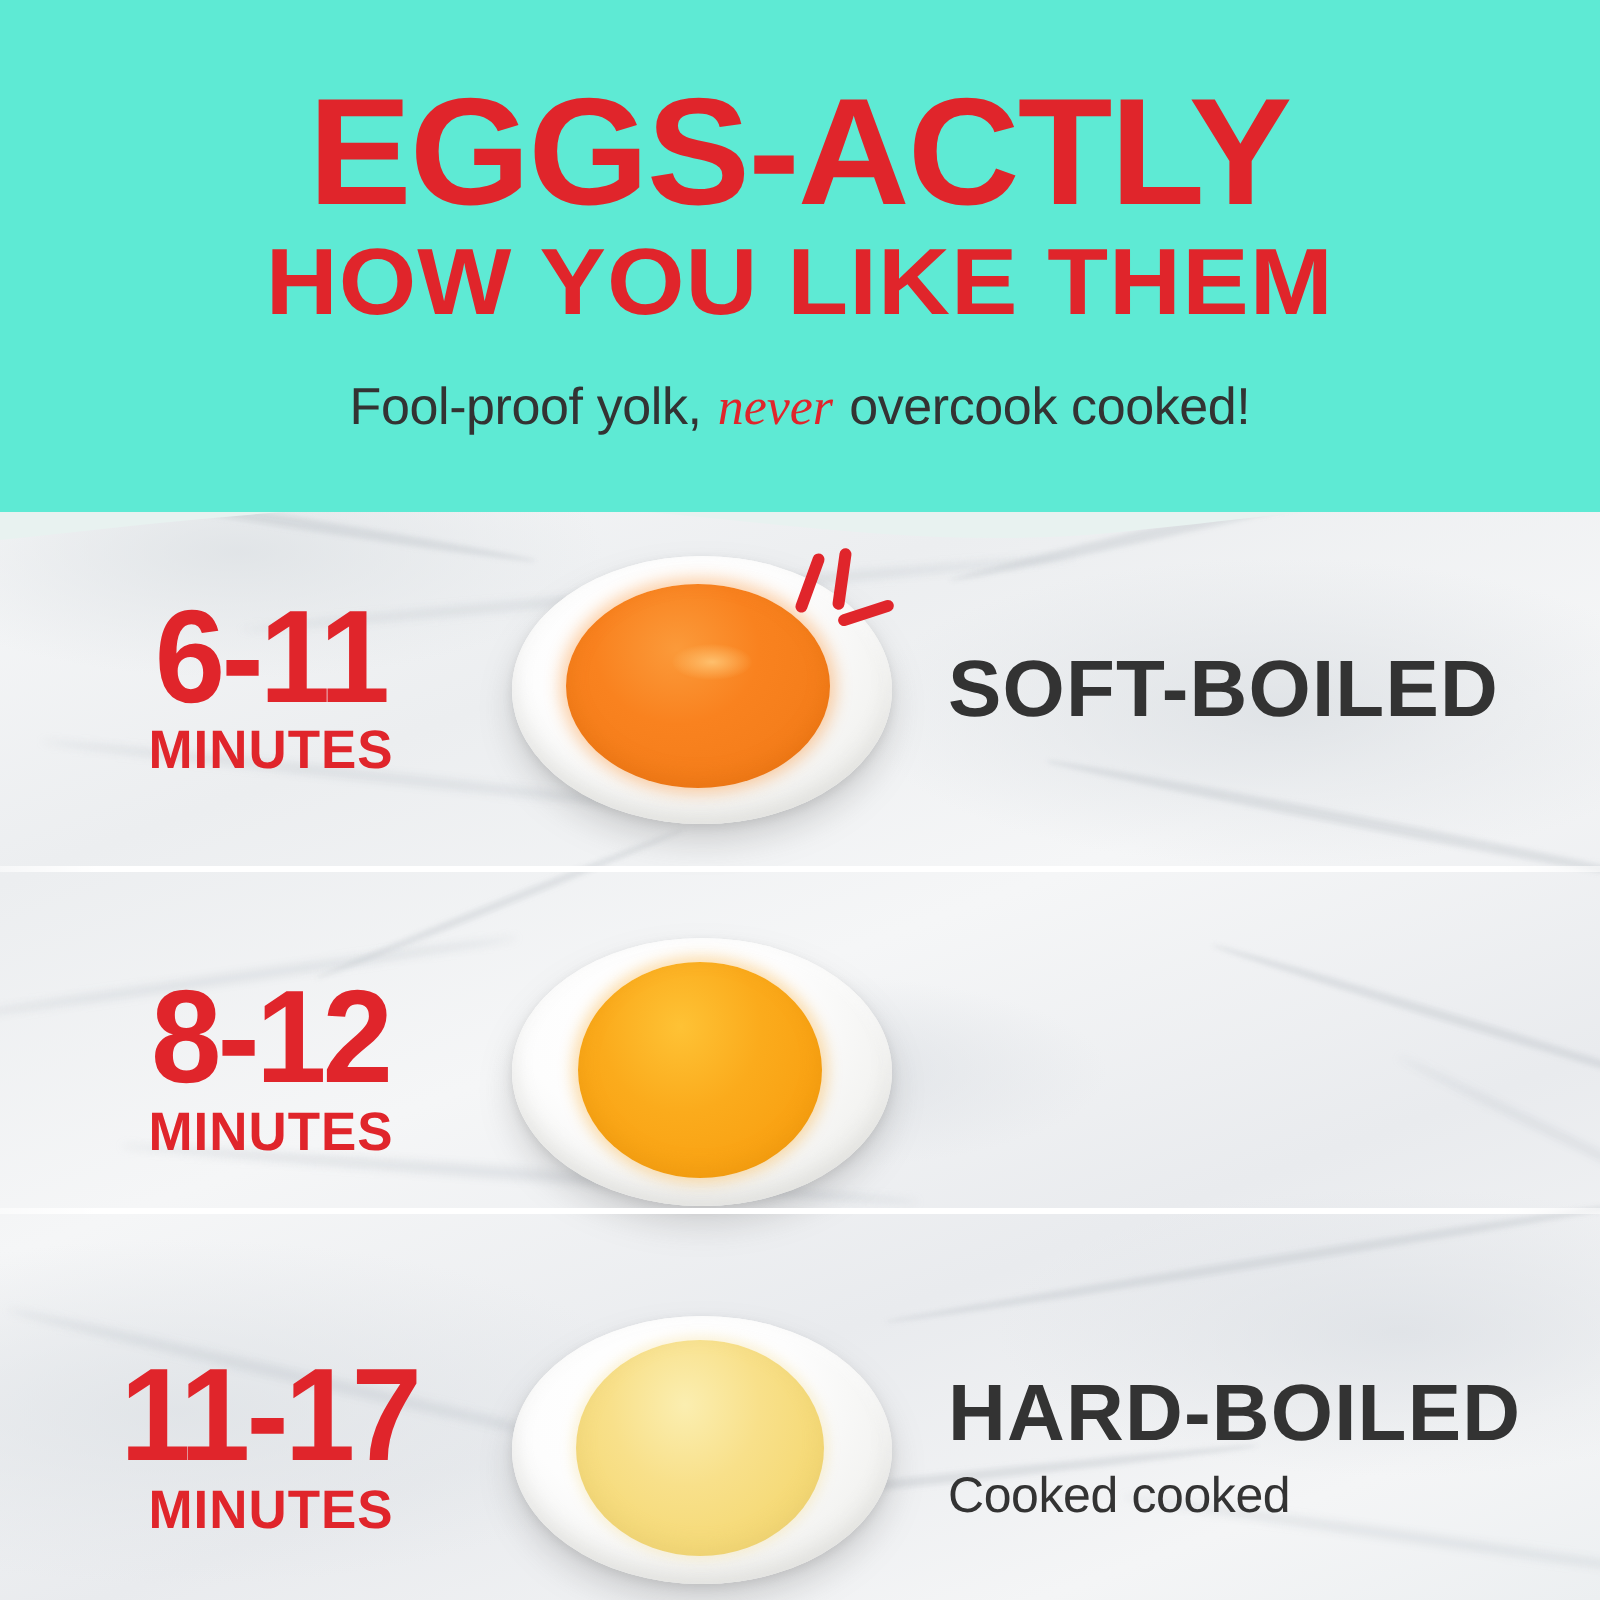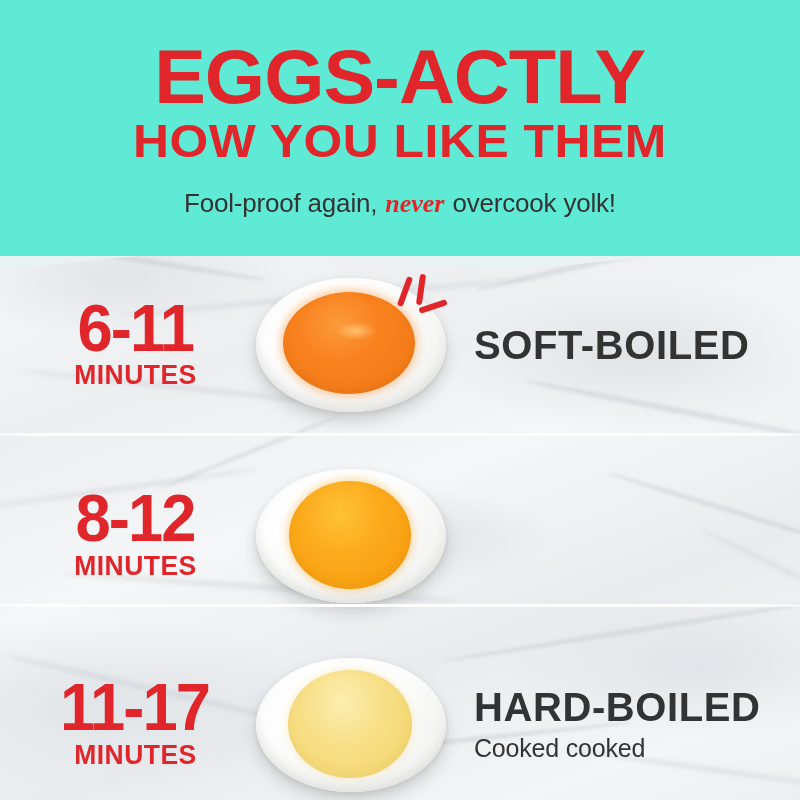--- a/index.html
+++ b/index.html
@@ -41,21 +41,21 @@
   .subtitle {
     margin-top:24px;
     font-size:26px;
     color:#333333;
     white-space:nowrap;
     letter-spacing:-0.2px;
   }
   .subtitle .never {
     color:#e0252b;
     font-style:italic;
-    font-weight:bold;
+    font-weight:normal;
     font-family:"Liberation Serif", serif;
     letter-spacing:0;
     padding:0 1px;
   }
 
   
   .marble {
     position:absolute; left:0; top:236px; width:800px; height:564px;
     z-index:1;
     background:
@@ -217,23 +217,23 @@
   </div>
 
   <svg class="wave" viewBox="0 0 800 70" preserveAspectRatio="none">
     <path d="M0,0 L800,0 L800,12 C690,18 640,26 560,34 C470,43 400,30 300,22 C210,15 110,26 0,38 Z" fill="#e8f2f0"></path>
   </svg>
 
   <div class="header">
     <div class="title-1">EGGS-ACTLY</div>
     <div class="title-2">HOW YOU LIKE THEM</div>
     <div class="subtitle">
-      <span>Fool-proof again,</span>
+      <span>Fool-proof yolk,</span>
       <span class="never">never</span>
-      <span>overcook yolk!</span>
+      <span>overcook cooked!</span>
     </div>
   </div>
 
   <div class="divider div-1"></div>
   <div class="divider div-2"></div>
 
   <div class="rows">
 
     <div class="row row-1">
       <div class="time-block">

